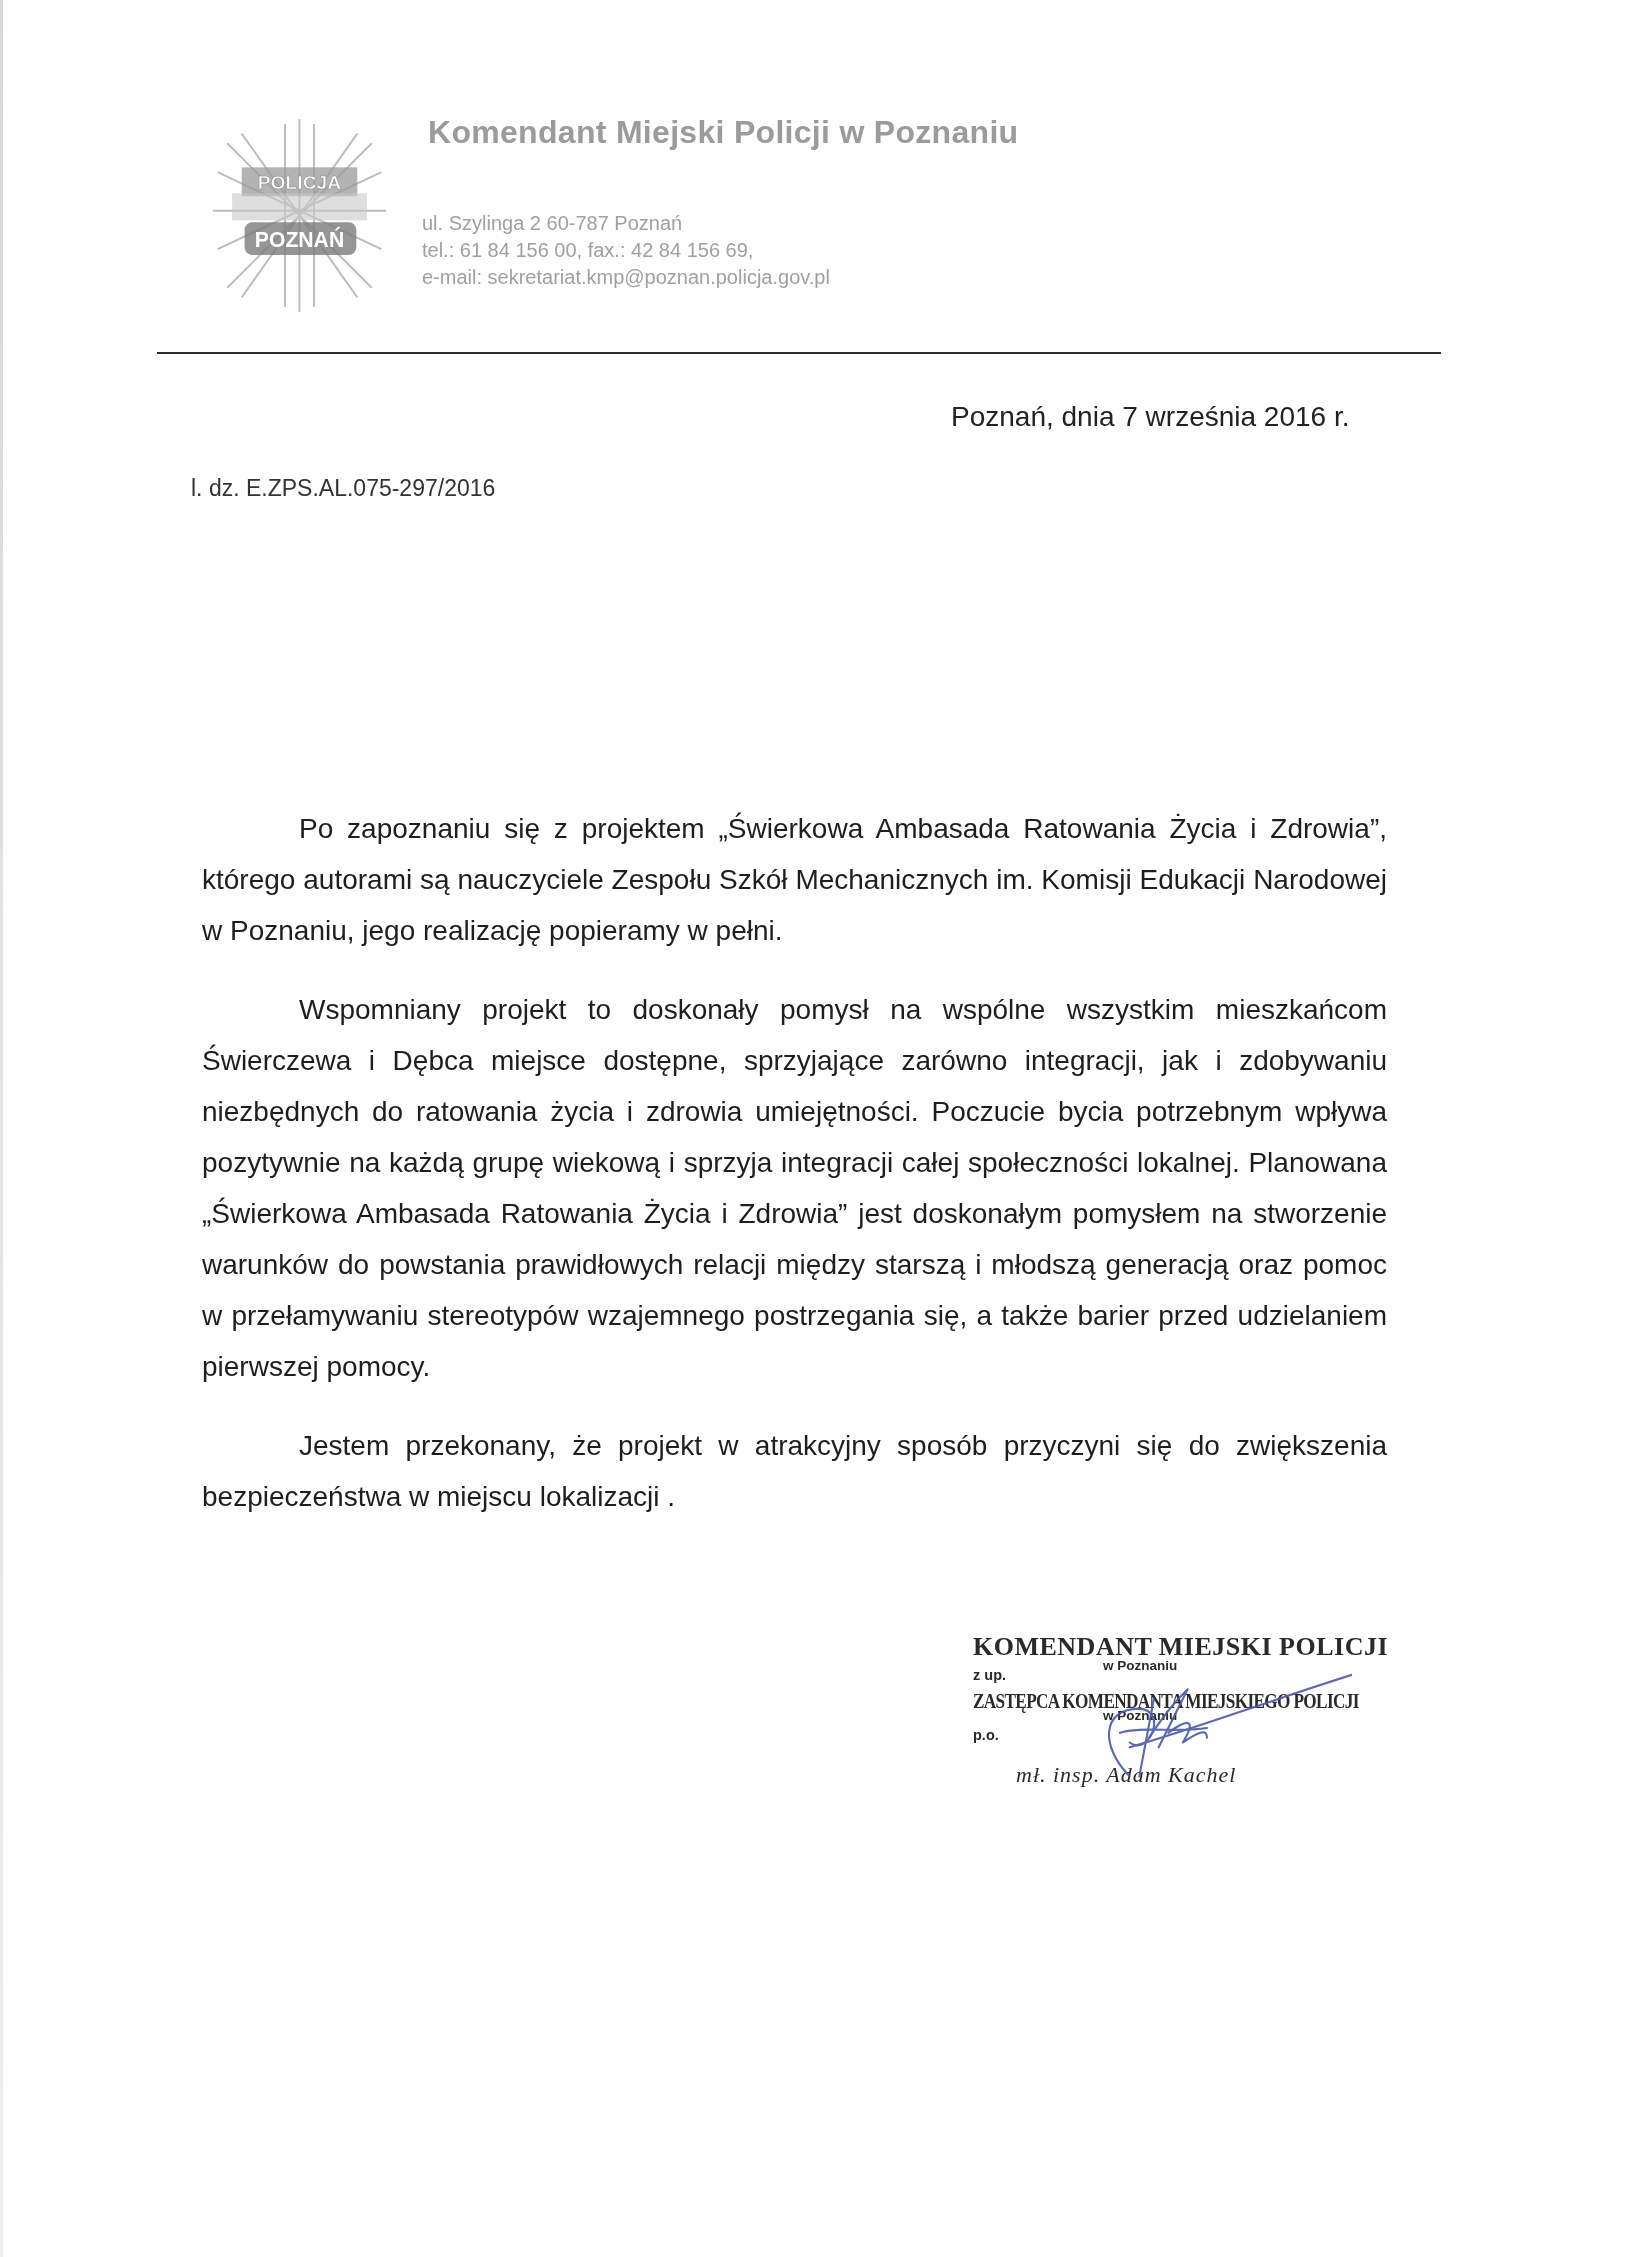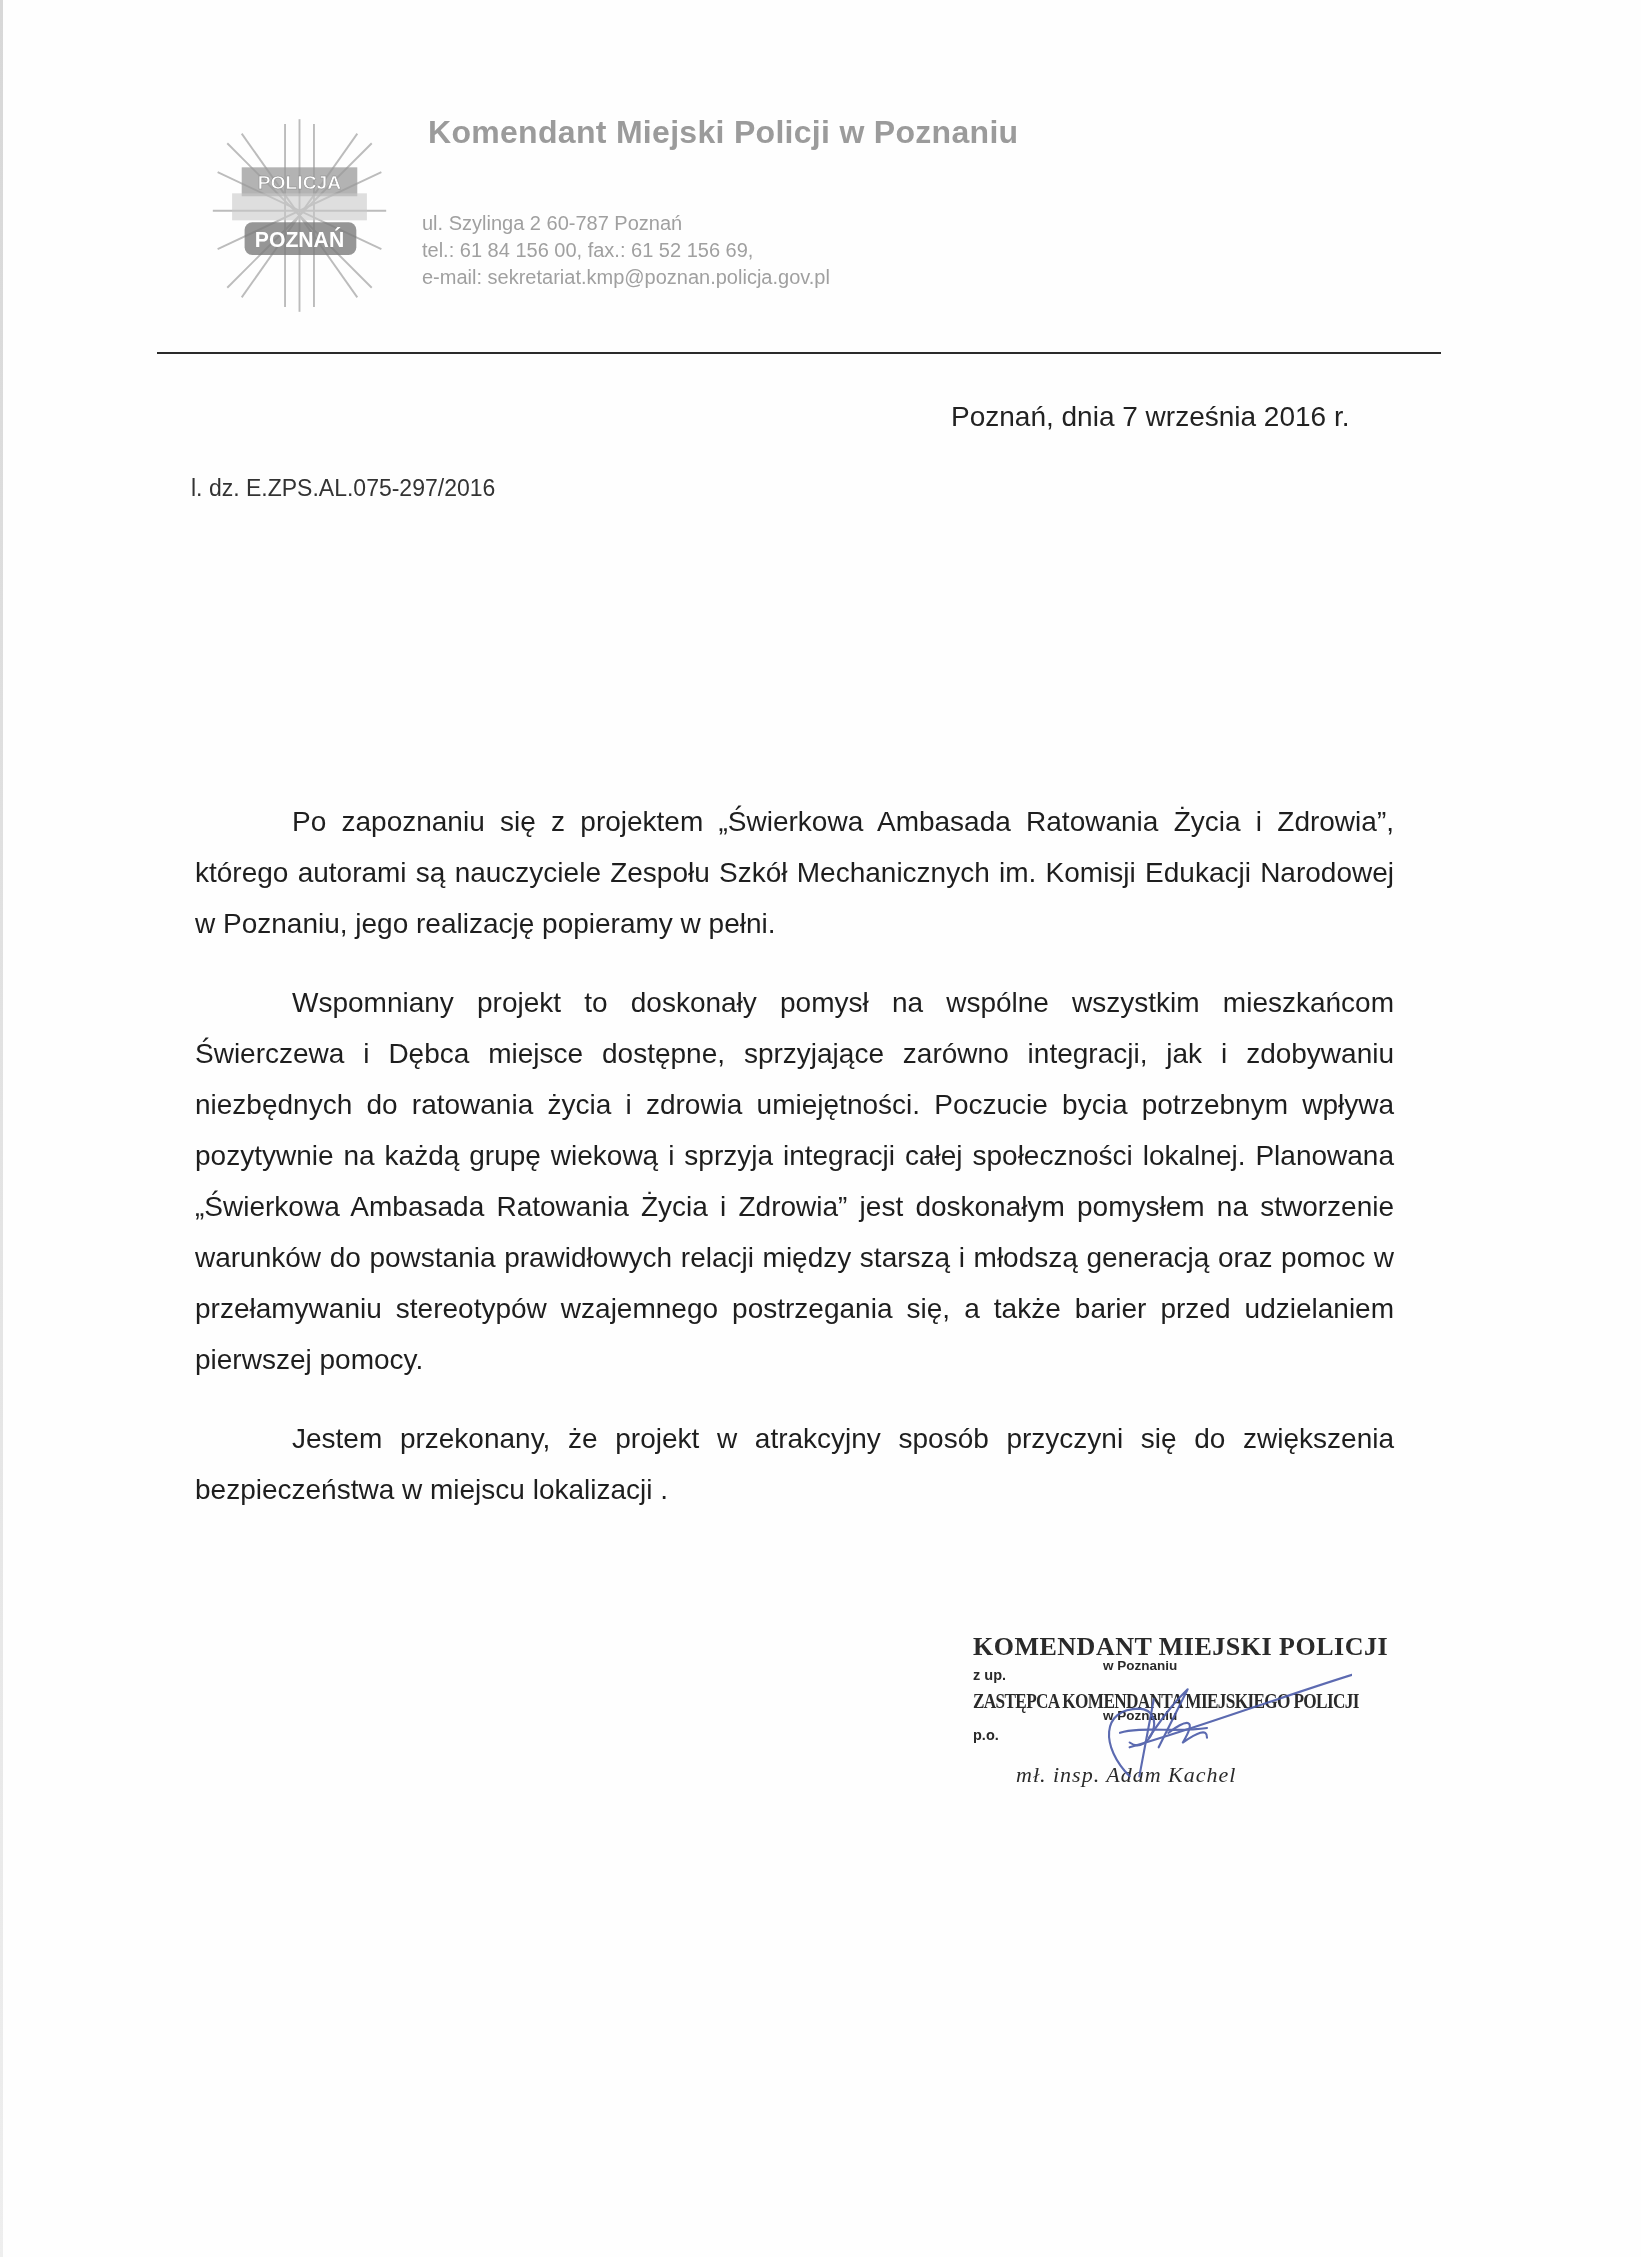--- a/index.html
+++ b/index.html
@@ -16,21 +16,21 @@
   .rule { position: absolute; left: 157px; top: 352px; width: 1284px; height: 1.9px; background: #2a2a2a; }
 
   .date { position: absolute; left: 951px; top: 401px; font-size: 28px; color: #222; }
   .ref { position: absolute; left: 191px; top: 475px; font-size: 23px; color: #333; }
 
   .title { position: absolute; left: 0; width: 1641px; top: 630px; text-align: center;
            font-size: 28px; font-weight: bold; color: #333; letter-spacing: 0.5px; }
 
   .body-text { position: absolute; left: 186px; width: 1217px; font-size: 28px; line-height: 51px;
                text-align: justify; color: #1e1e1e; }
-  .body-text p { margin: 9px; text-indent: 97px; }
+  .body-text p { margin: 16px; text-indent: 97px; }
   .p1 { top: 787px; }
   .p2 { top: 968px; }
   .p3 { top: 1404px; }
 
   
   .sig { position: absolute; left: 973px; top: 1632px; width: 386px; font-family: "Liberation Serif", serif; color: #2a2a2a; }
   .sig .l1 { font-size: 26px; font-weight: bold; letter-spacing: 0.5px; white-space: nowrap; }
   .sig .l2 { font-size: 13.5px; font-weight: bold; font-family: "Liberation Sans", sans-serif; margin-left: 130px; margin-top: -3.9px; }
   .sig .l3 { font-size: 14.5px; font-weight: bold; font-family: "Liberation Sans", sans-serif; margin-top: -5.8px; }
   .sig .l4 { font-size: 21px; font-weight: bold; letter-spacing: -0.8px; white-space: nowrap; margin-top: 5.8px; transform: scaleX(0.82); transform-origin: left; }
@@ -61,21 +61,21 @@
     <rect x="35" y="55" width="120" height="30" fill="#9a9a9a" opacity="0.75"></rect>
     <rect x="25" y="82" width="140" height="28" fill="#c8c8c8" opacity="0.6"></rect>
     <rect x="38" y="112" width="116" height="34" rx="8" fill="#7c7c7c" opacity="0.8"></rect>
     <text x="95" y="78" text-anchor="middle" font-family="Liberation Sans, sans-serif" font-size="20" font-weight="bold" fill="#ffffff" stroke="#888" stroke-width="0.5">POLICJA</text>
     <text x="95" y="138" text-anchor="middle" font-family="Liberation Sans, sans-serif" font-size="22" font-weight="bold" fill="#ffffff">POZNAŃ</text>
   </svg>
 
   <div class="org-name">Komendant Miejski Policji w Poznaniu</div>
   <div class="addr">
     <div>ul. Szylinga 2   60-787 Poznań</div>
-    <div>tel.:  61 84 156 00,  fax.: 61 52 156 69,</div>
+    <div>tel.:  61 84 156 00,  fax.: 42 84 156 69,</div>
     <div>e-mail: sekretariat.kmp@poznan.policja.gov.pl</div>
   </div>
   <div class="rule"></div>
 
   <div class="date">Poznań, dnia 7 września 2016 r.</div>
   <div class="ref">l. dz. E.ZPS.AL.075-297/2016</div>
 
 
   <div class="body-text p1">
     <p>Po zapoznaniu się z projektem „Świerkowa Ambasada Ratowania Życia i Zdrowia”, którego autorami są nauczyciele Zespołu Szkół Mechanicznych im. Komisji Edukacji Narodowej w Poznaniu, jego realizację popieramy w pełni.</p>

